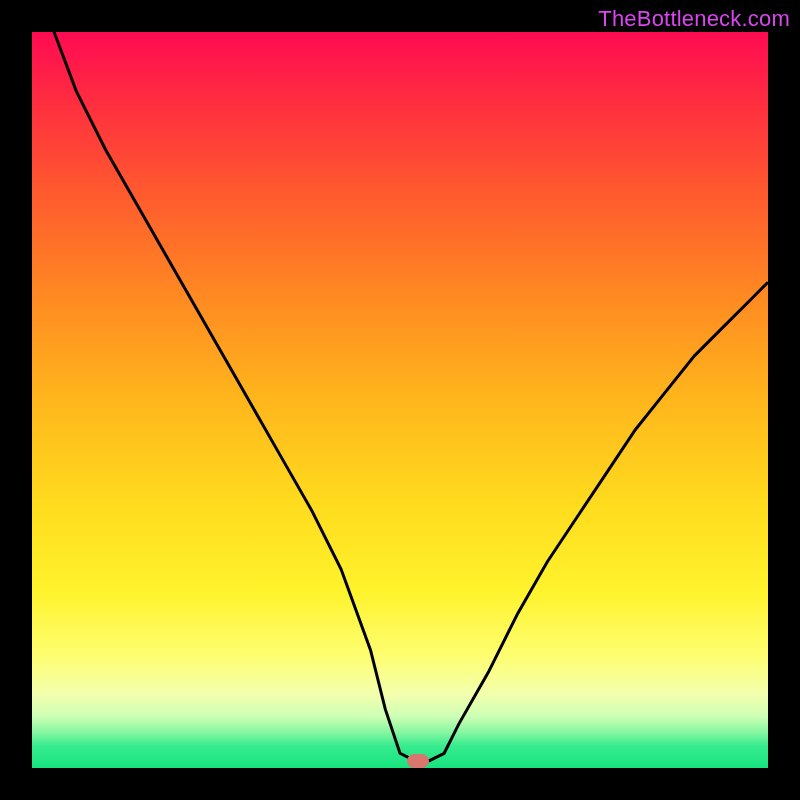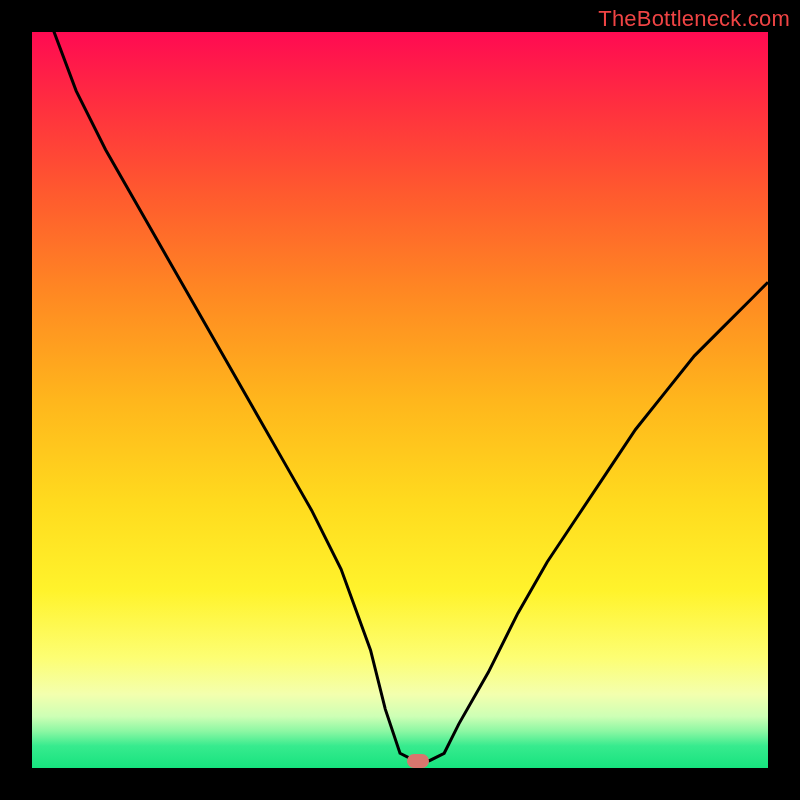--- a/index.html
+++ b/index.html
@@ -55,21 +55,21 @@
     width: 22px;
     height: 14px;
     border-radius: 7px;
     background: #d9766e;
     transform: translate(-50%, -50%);
   }
   .watermark {
     position: absolute;
     top: 6px;
     right: 10px;
-    color: #ef4444;
+    color: #d946ef;
     font-size: 22px;
     letter-spacing: 0.2px;
     user-select: none;
   }
 </style>
 </head>
 <body>
 
 <div class="frame">
 

